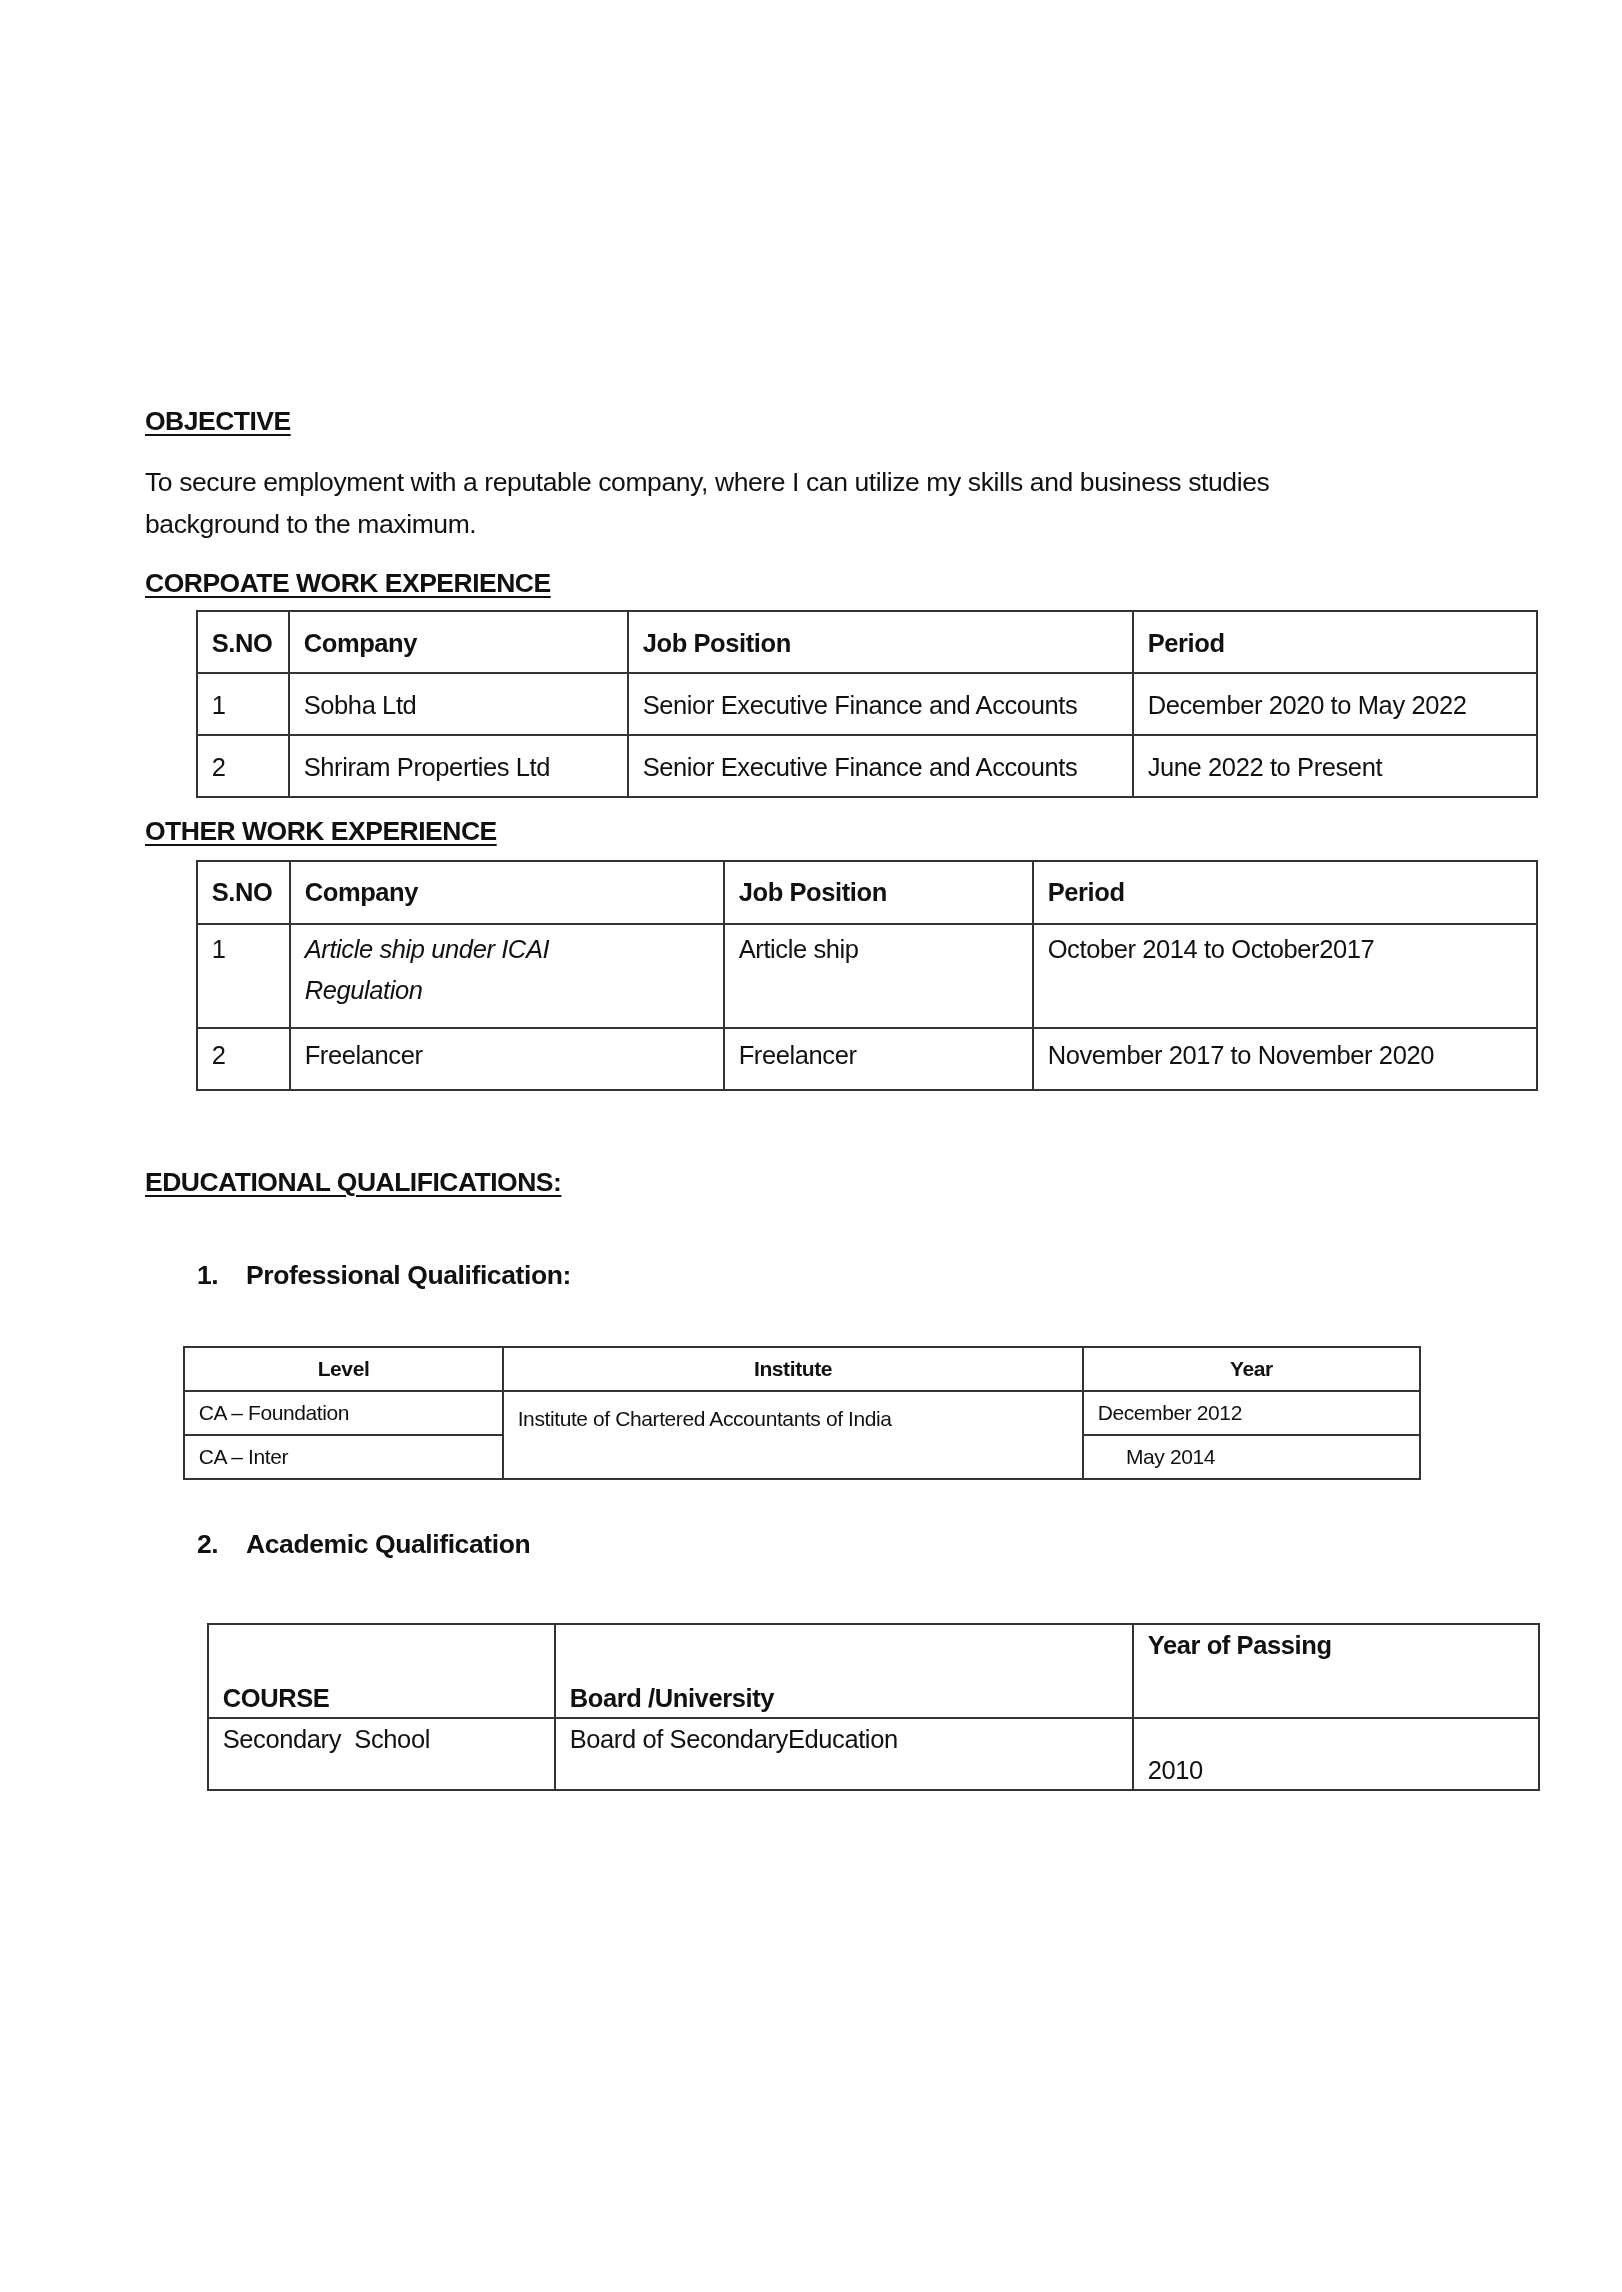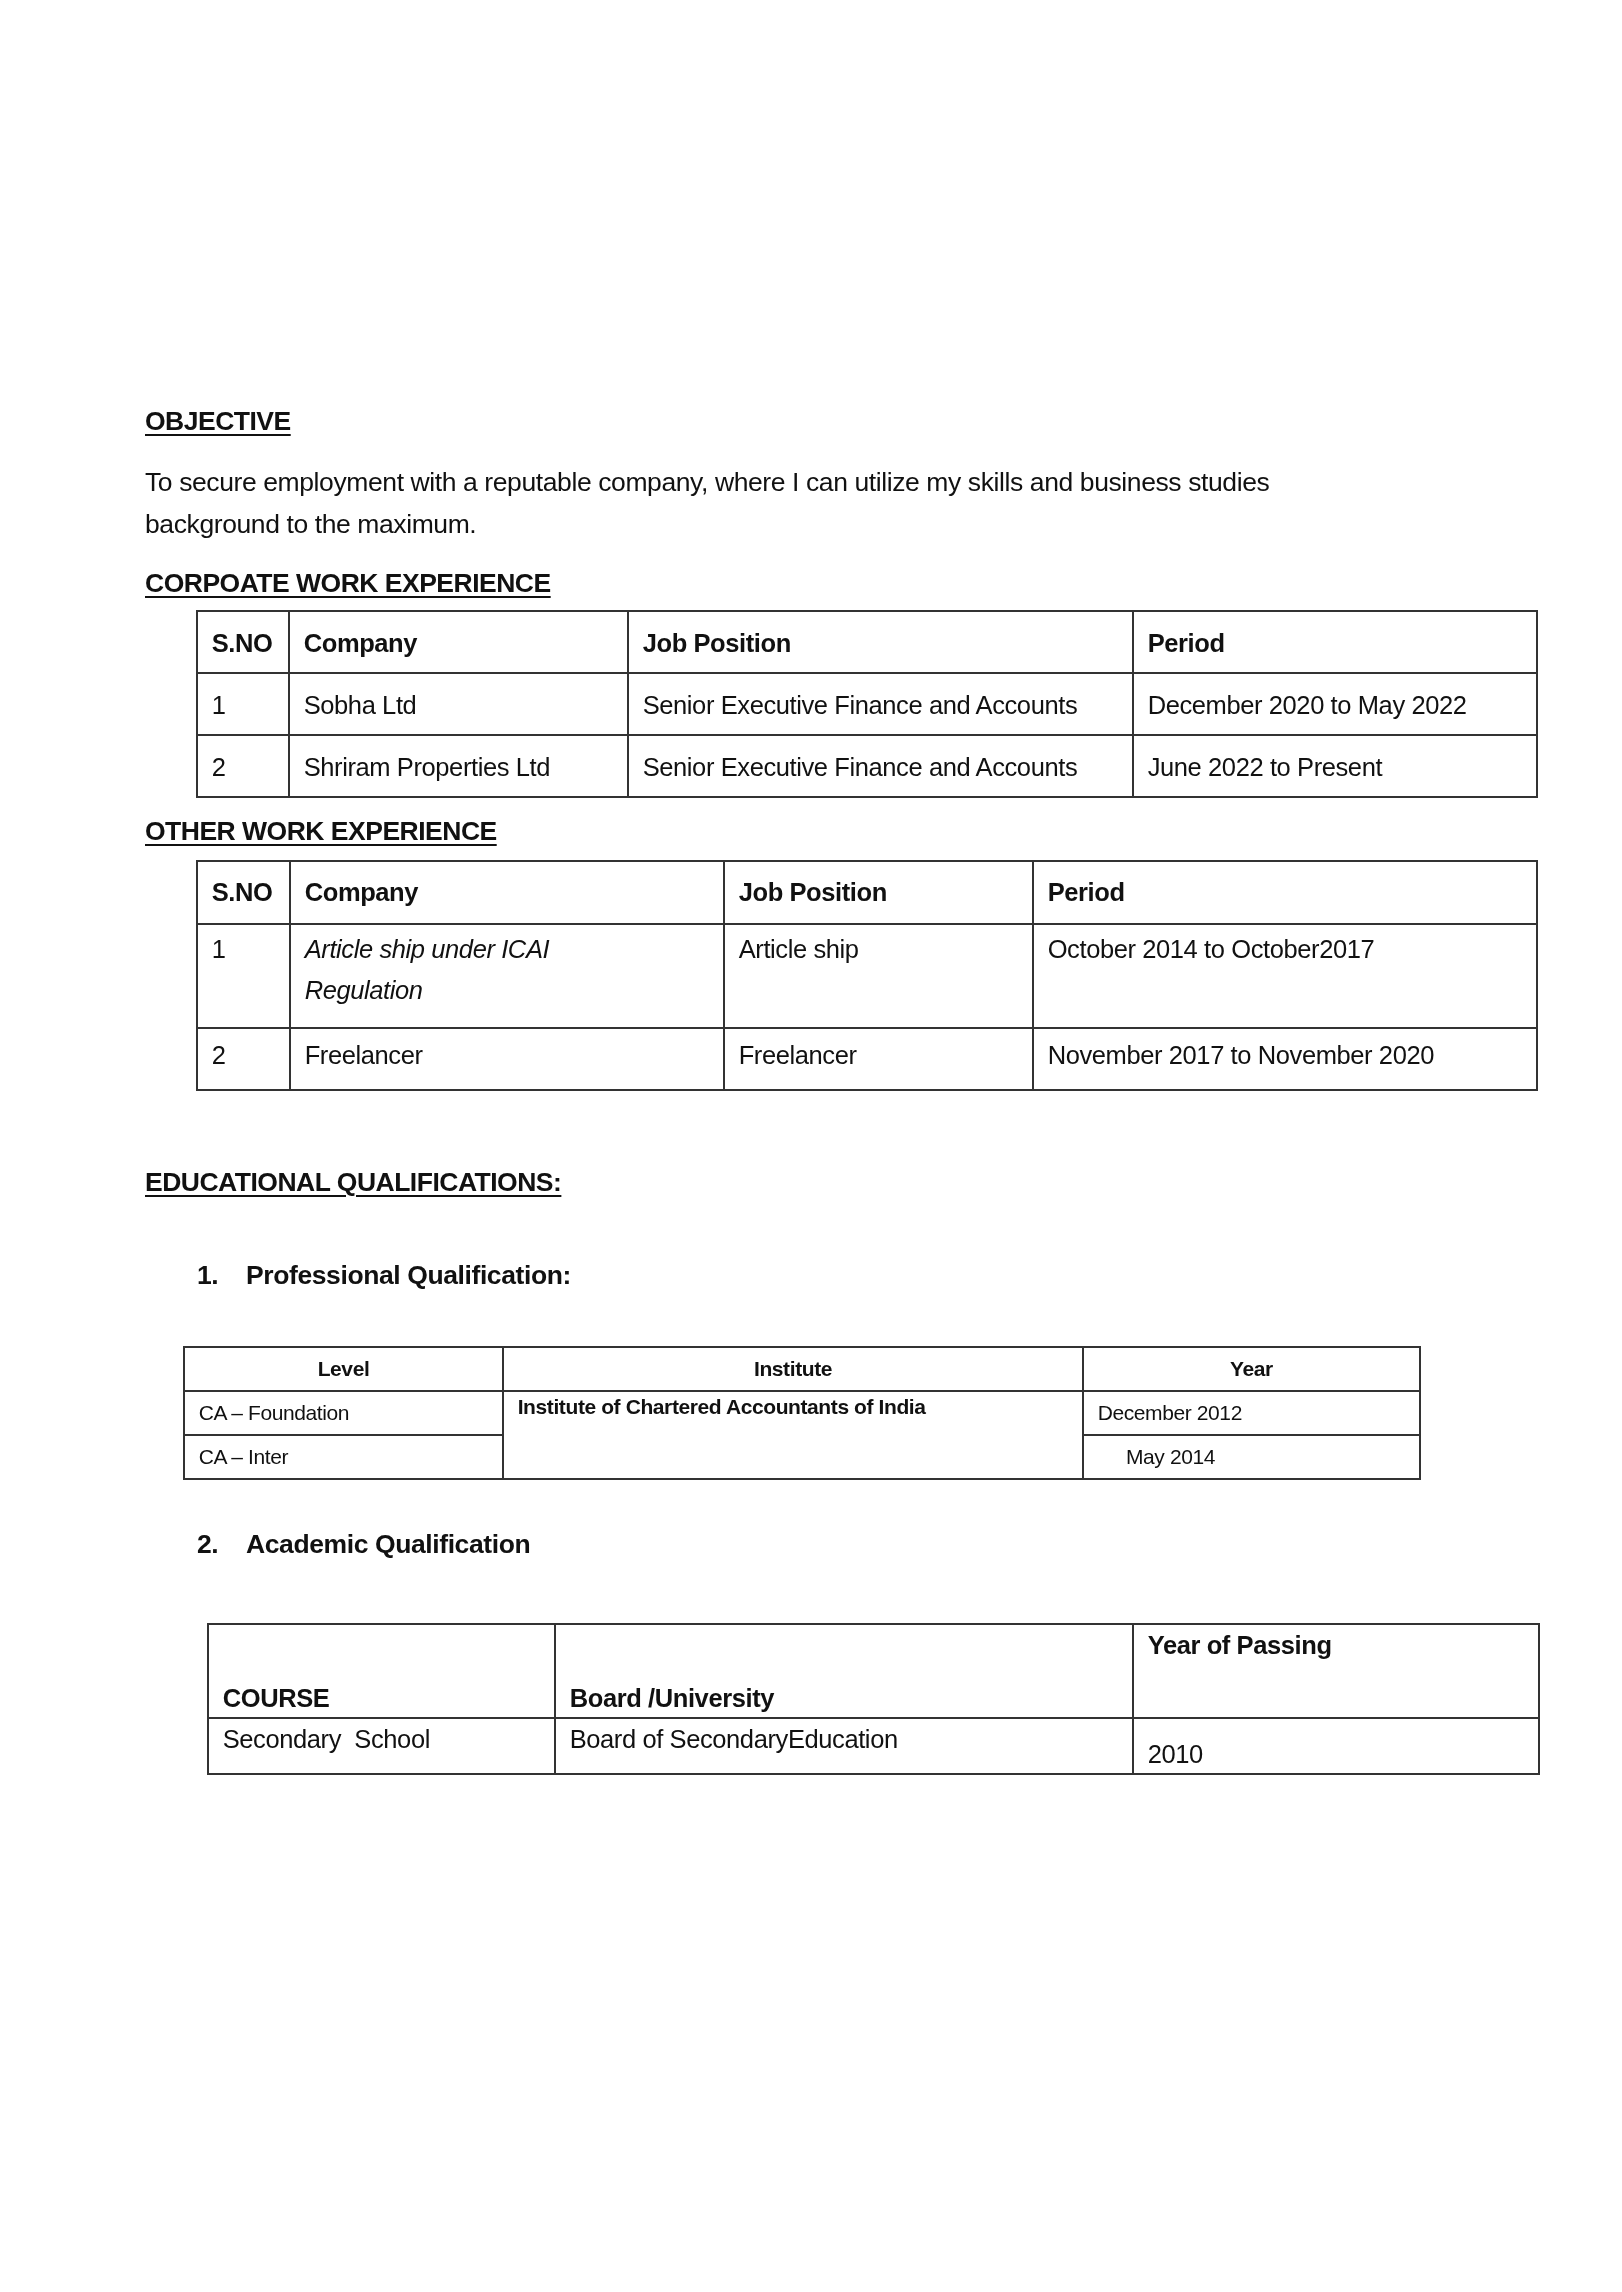--- a/index.html
+++ b/index.html
@@ -31,28 +31,28 @@
   #t-other td, #t-other th { vertical-align: top; padding-top: 15.7px; line-height: 41px; }
   #t-other th { padding-top: 9.8px; }
   #t-other tr.r1 td { padding-top: 3.9px; }
   #t-other tr.r2 td { padding-top: 5.9px; }
 
   
   #t-prof { left: 183px; top: 1346px; width: 1236px; font-size: 21px; }
   #t-prof tr { height: 44px; }
   #t-prof td, #t-prof th { vertical-align: middle; padding: 0 13.7px; }
   #t-prof th { text-align: center; }
-  #t-prof td.inst { font-weight: bold; vertical-align: top; padding-top: 3px; }
+  #t-prof td.inst { font-weight: normal; vertical-align: top; padding-top: 15px; }
 
   
   #t-acad { left: 207px; top: 1623px; width: 1331px; }
   #t-acad tr.h { height: 94px; }
   #t-acad tr.r1 { height: 89px; }
   #t-acad tr.r2 { height: 124px; }
-  #t-acad tr.r3 { height: 56px; }
+  #t-acad tr.r3 { height: 72px; }
   #t-acad td, #t-acad th { padding: 0 13.7px; position: relative; }
   .cell-top { position: absolute; left: 13.7px; top: 5.9px; white-space: nowrap; }
   .cell-mid { position: absolute; left: 13.7px; top: 37px; white-space: nowrap; }
   .cell-bot { position: absolute; left: 13.7px; bottom: 3.9px; white-space: nowrap; }
 </style>
 </head>
 <body>
 
 <div class="abs heading" style="left:145px; top:406px;">OBJECTIVE</div>
 <div class="abs body-text" style="left:145px; top:461px; width:1235px;">To secure employment with a reputable company, where I can utilize my skills and business studies background to the maximum.</div>

